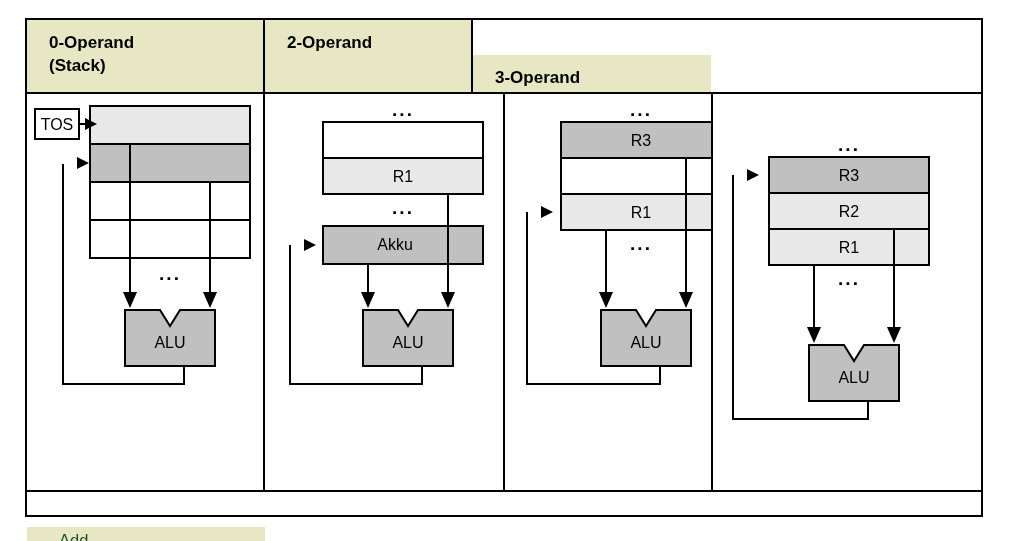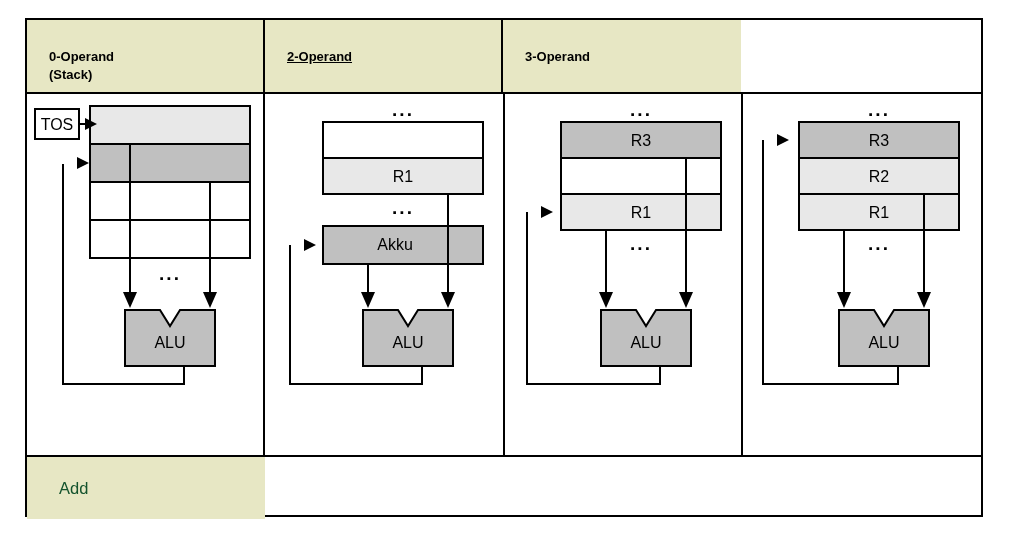--- a/index.html
+++ b/index.html
@@ -40,32 +40,32 @@
     display: flex;
     height: 62px;
     flex: 0 0 62px;
     border-top: 2px solid #000000;
   }
   .cell {
     box-sizing: border-box;
     position: relative;
     border-right: 2px solid #000000;
   }
-  .cell:last-child { border-right: none; }
+  .cell:last-child { border-right: none; margin-top: 35px; }
 
   .col-0 { width: 238px; }
   .col-1 { width: 240px; }
-  .col-2 { width: 238px; text-decoration: underline; }
+  .col-2 { width: 208px; }
   .col-3 { width: 238px; }
 
   .header-cell {
     background: #e7e7c4;
-    padding: 28px 0 0 22px;
+    padding: 12px 0 0 22px;
     font-weight: bold;
-    font-size: 13px;
+    font-size: 17px;
     color: #000000;
     line-height: 1.35;
   }
   .footer-cell {
     background: #e7e7c4;
     display: flex;
     align-items: center;
     padding-left: 32px;
     font-size: 16.5px;
     color: #14532d;

